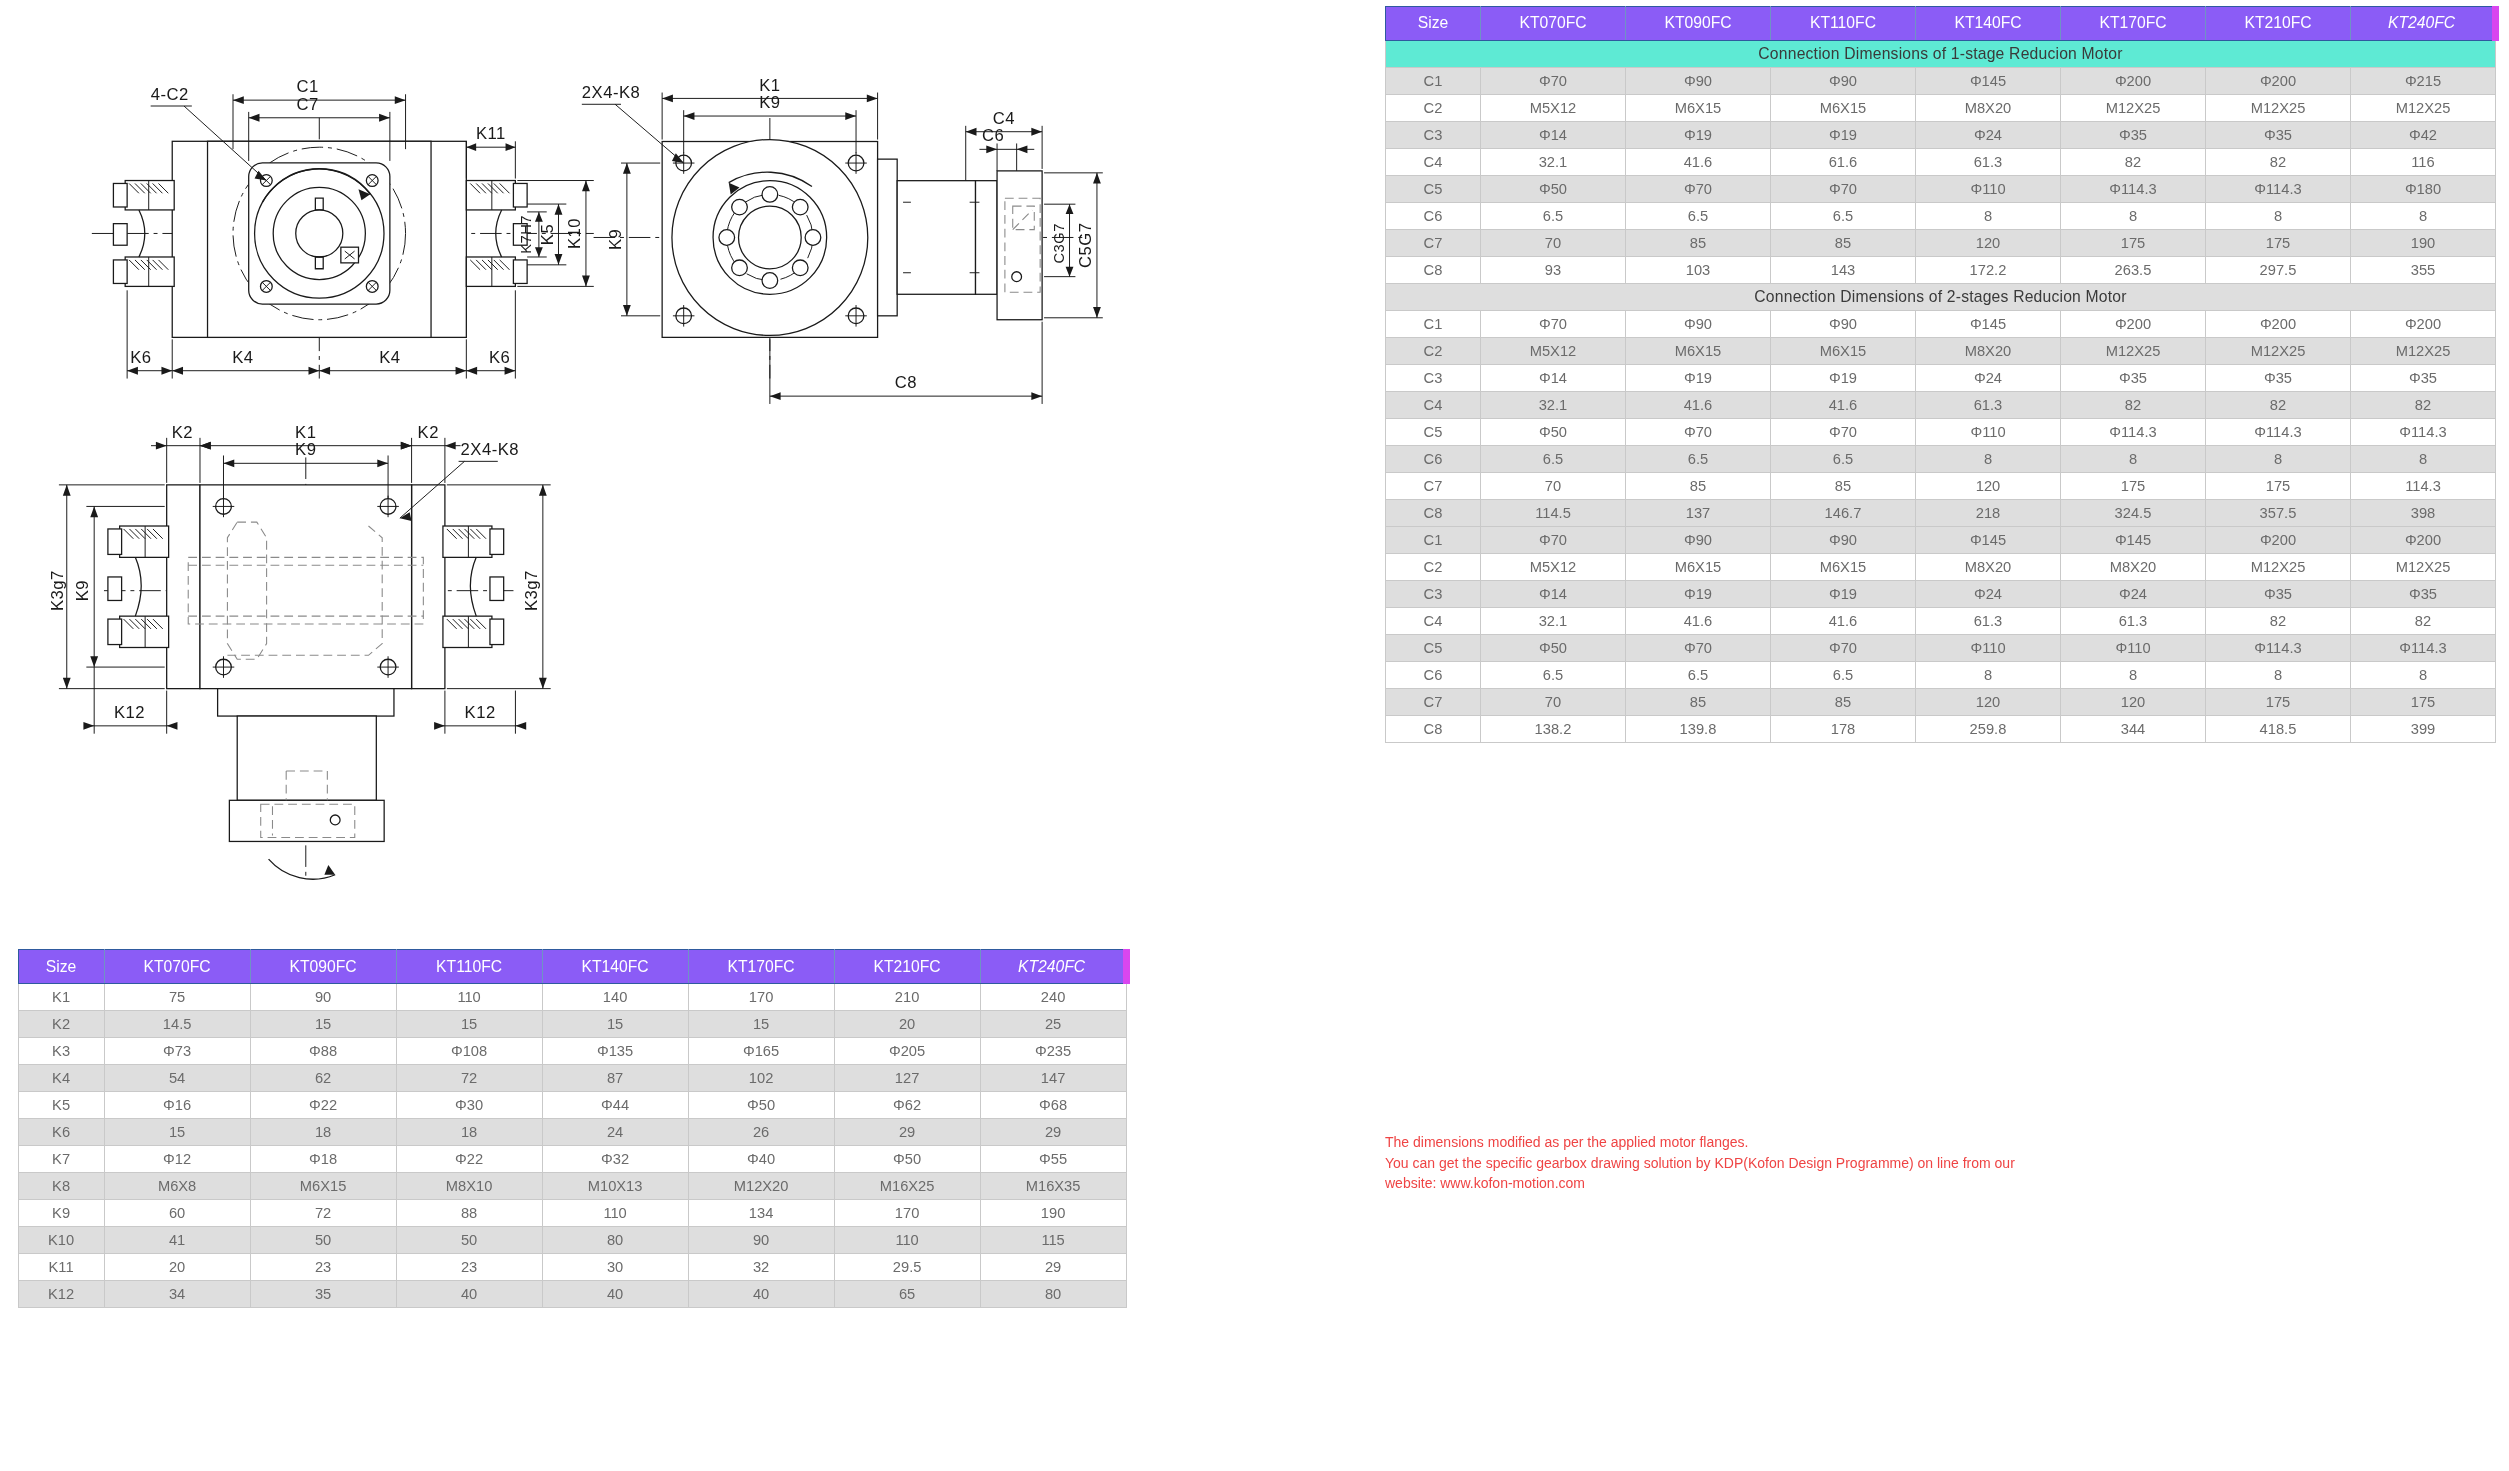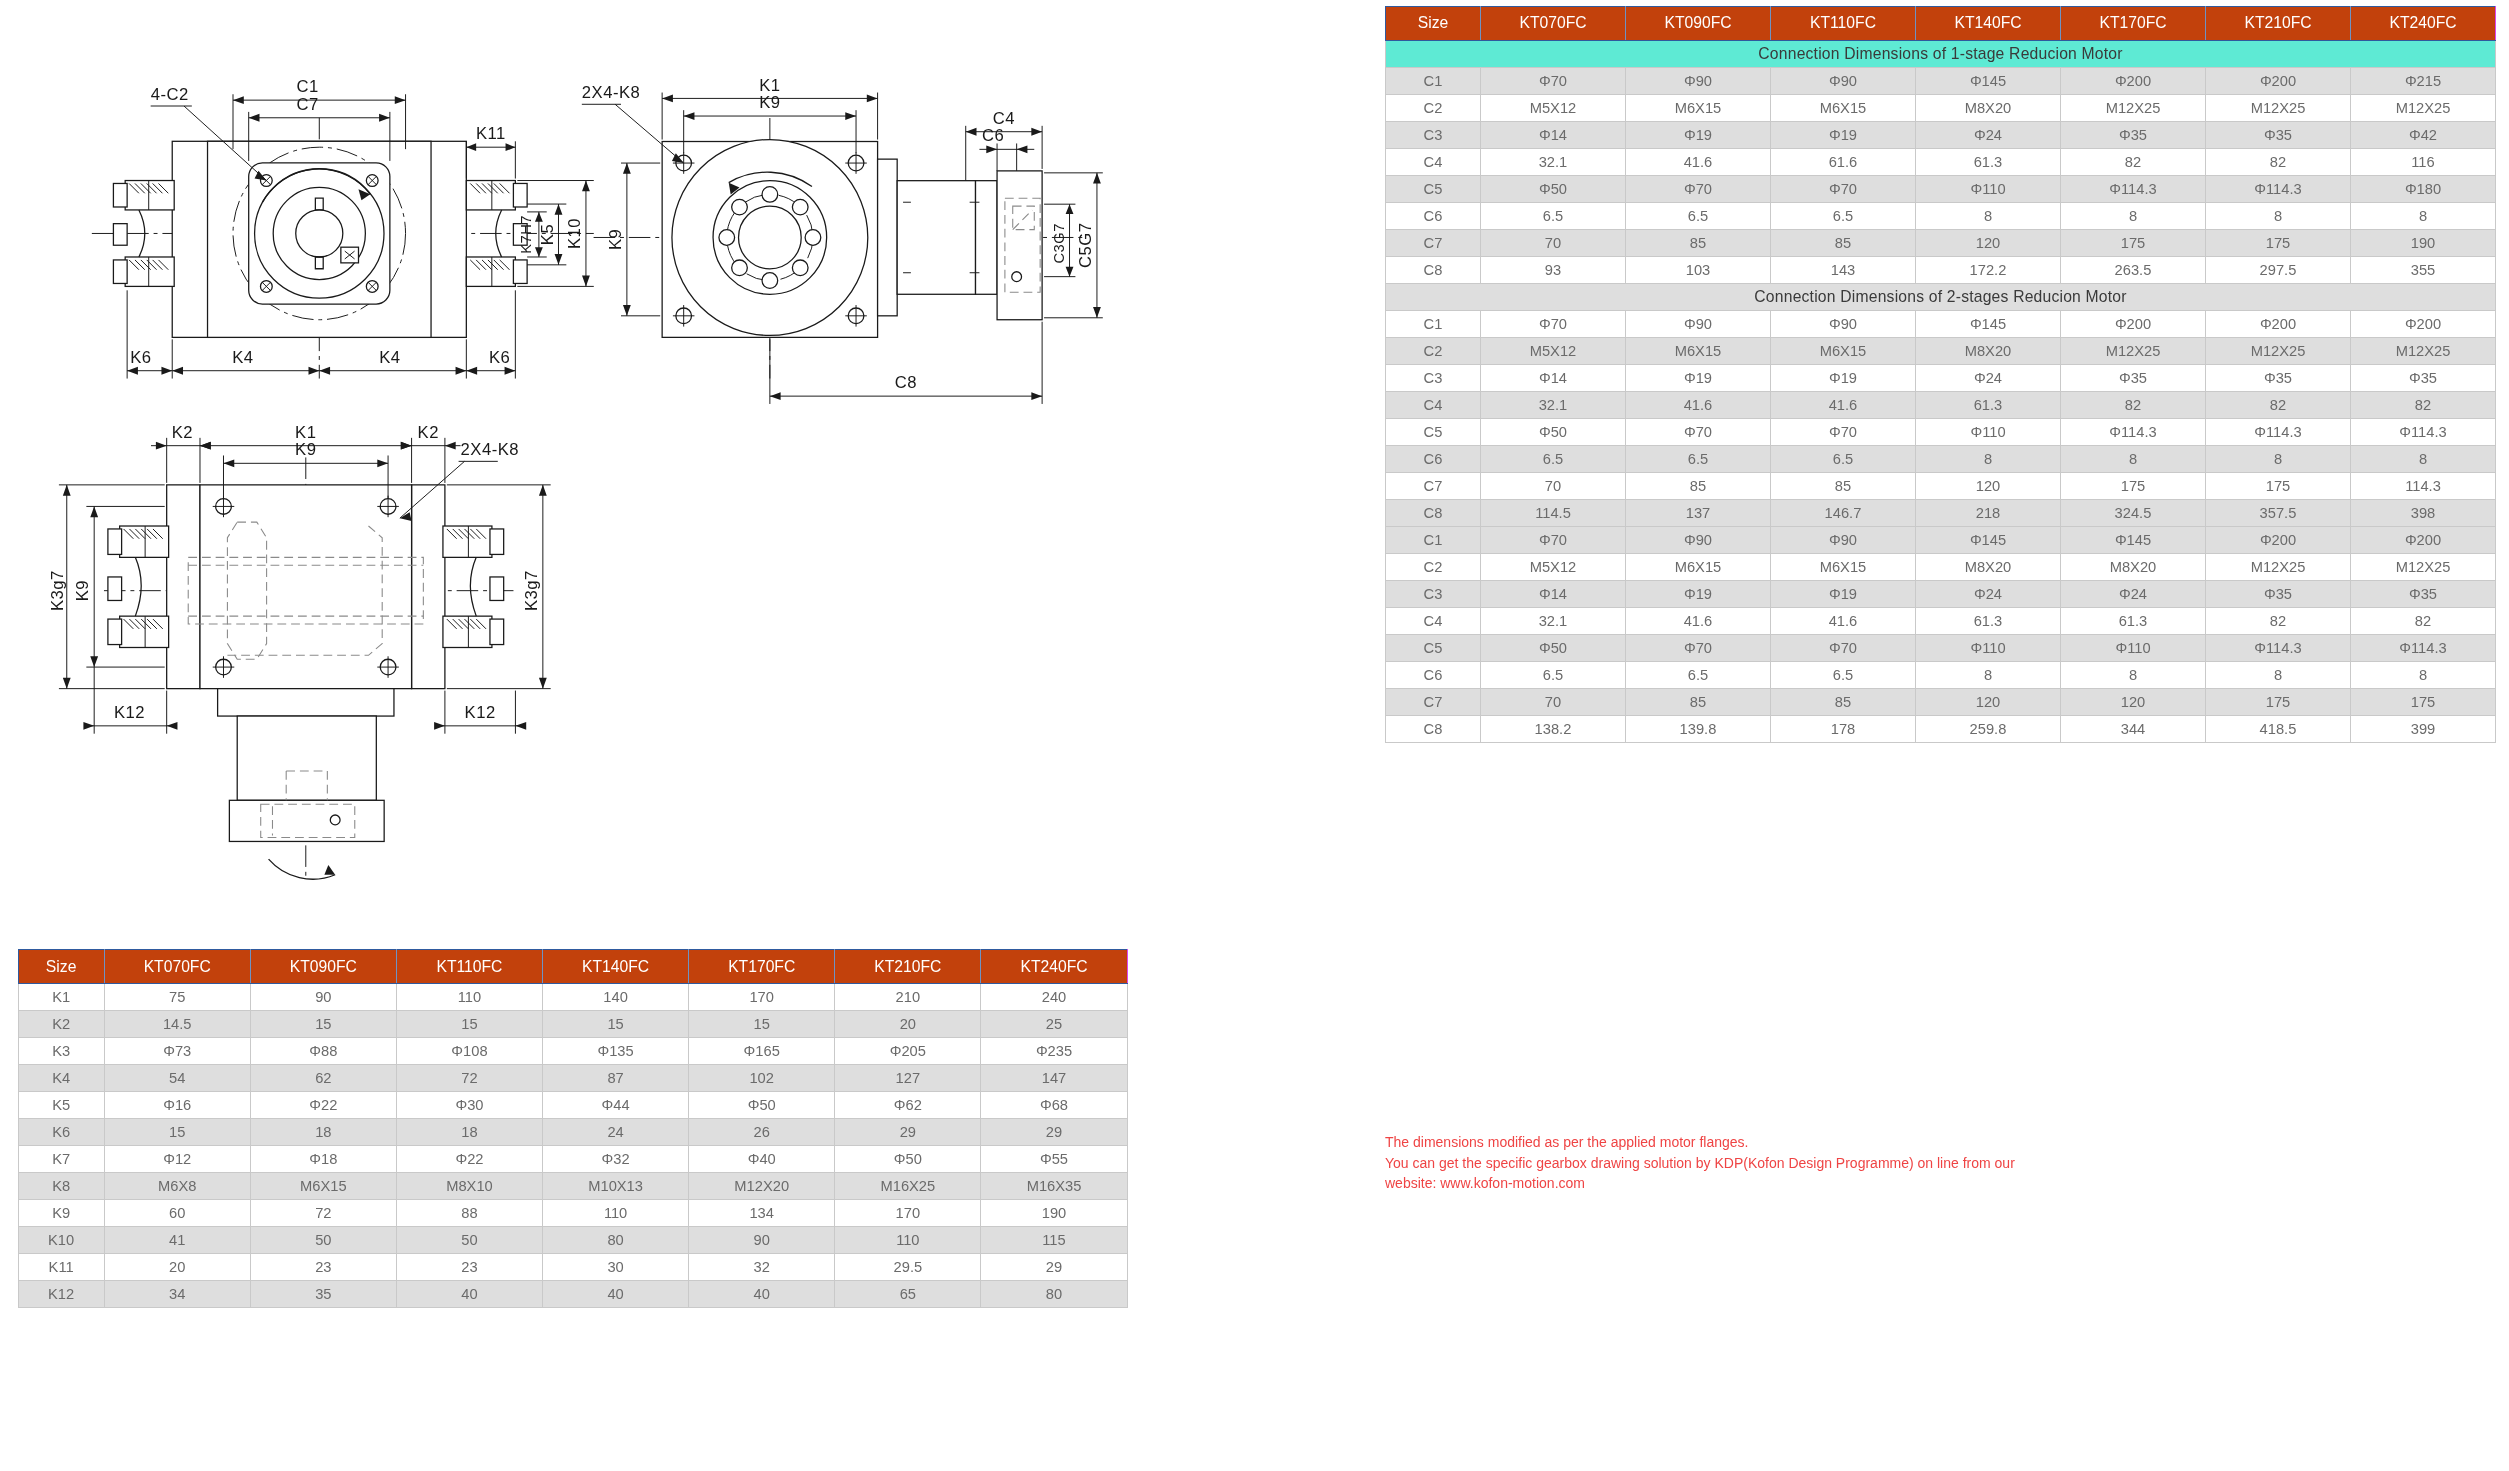--- a/index.html
+++ b/index.html
@@ -25,28 +25,28 @@
   .spec-table th,
   .spec-table td {
     border: 1px solid #c9c9c9;
     text-align: center;
     vertical-align: middle;
     font-weight: normal;
     color: #6b6b6b;
     white-space: nowrap;
   }
   .spec-table thead th {
-    background: #c2410c;
+    background: #8b5cf6;
     color: #ffffff;
     font-size: 15.7px;
     height: 31px;
     border: 1px solid #2f5a9e;
     border-right: 1px solid #6f93c4;
   }
-  .spec-table thead th:last-child { border-right: 1px solid #d946ef; }
+  .spec-table thead th:last-child { border-right: 7px solid #d946ef; font-style: italic; }
   .spec-table td.rowlabel { color: #6b6b6b; }
   .spec-table tr.shade td { background: #dedede; }
   .spec-table tr.plain td { background: #ffffff; }
   .spec-table td.section-title {
     font-size: 15.7px;
     color: #3a3a3a;
     letter-spacing: 0.2px;
     height: 29px;
   }
   .spec-table tr.sect-light td.section-title { background: #5eead4; }

